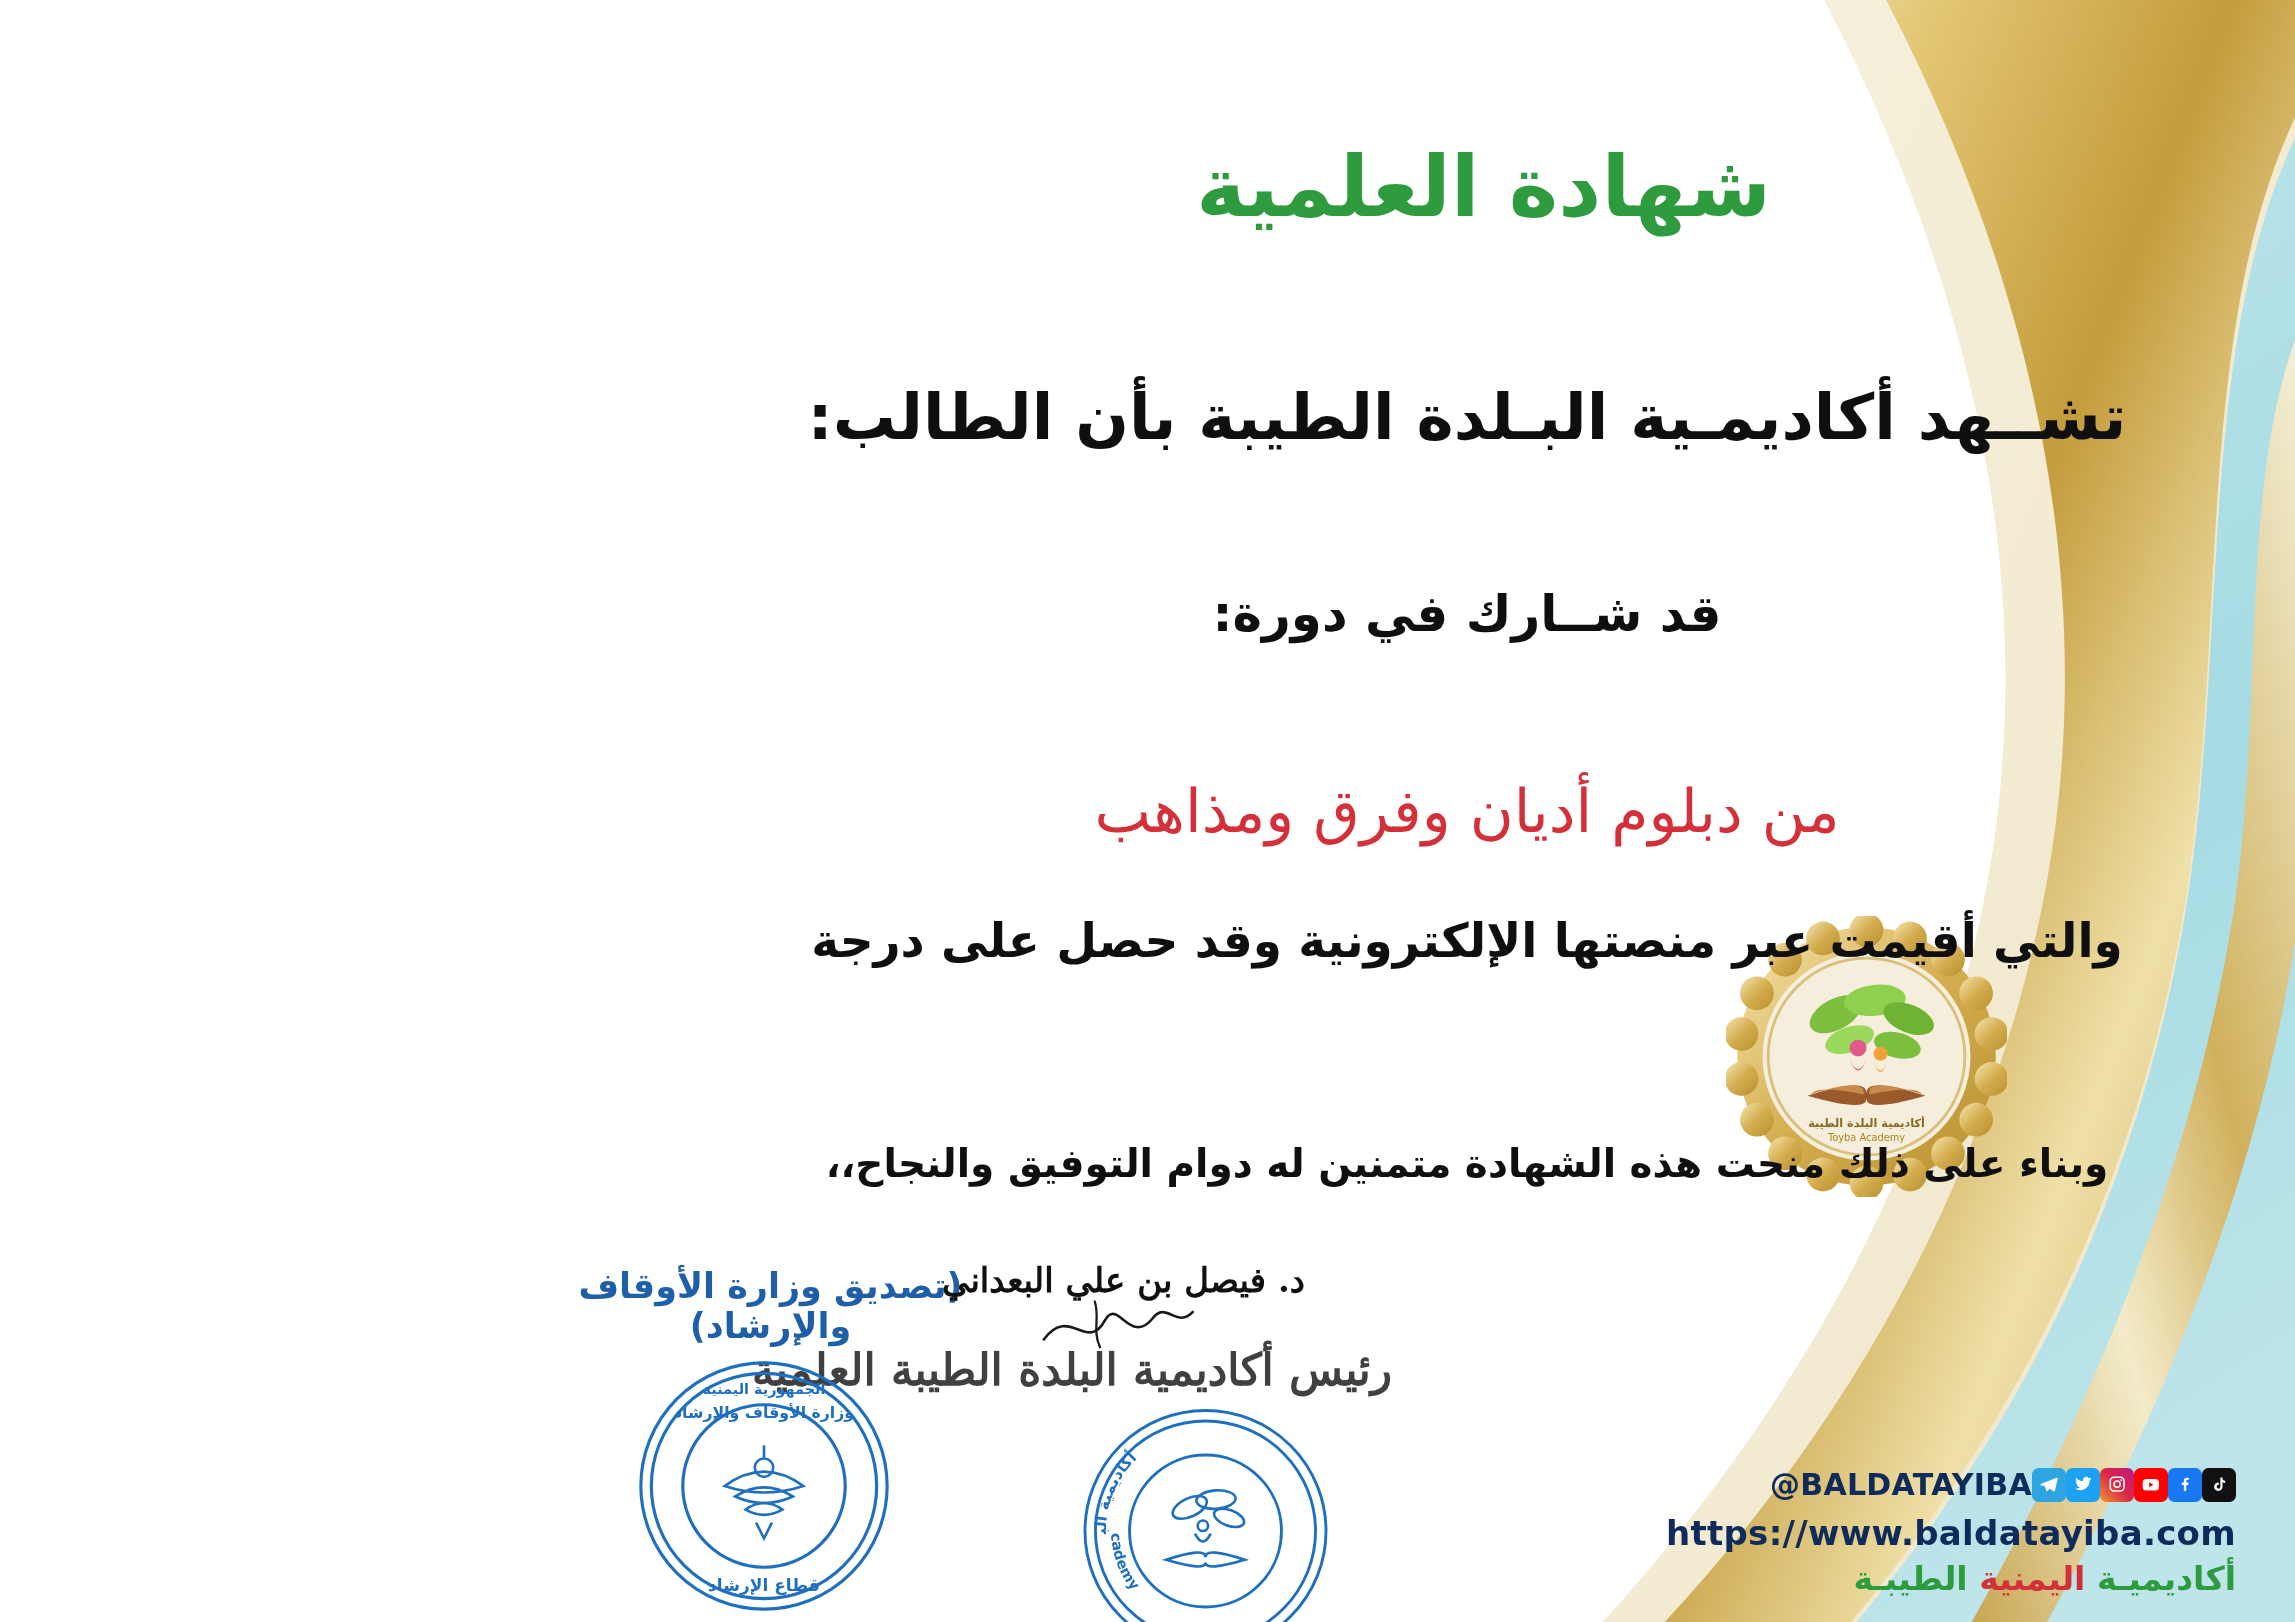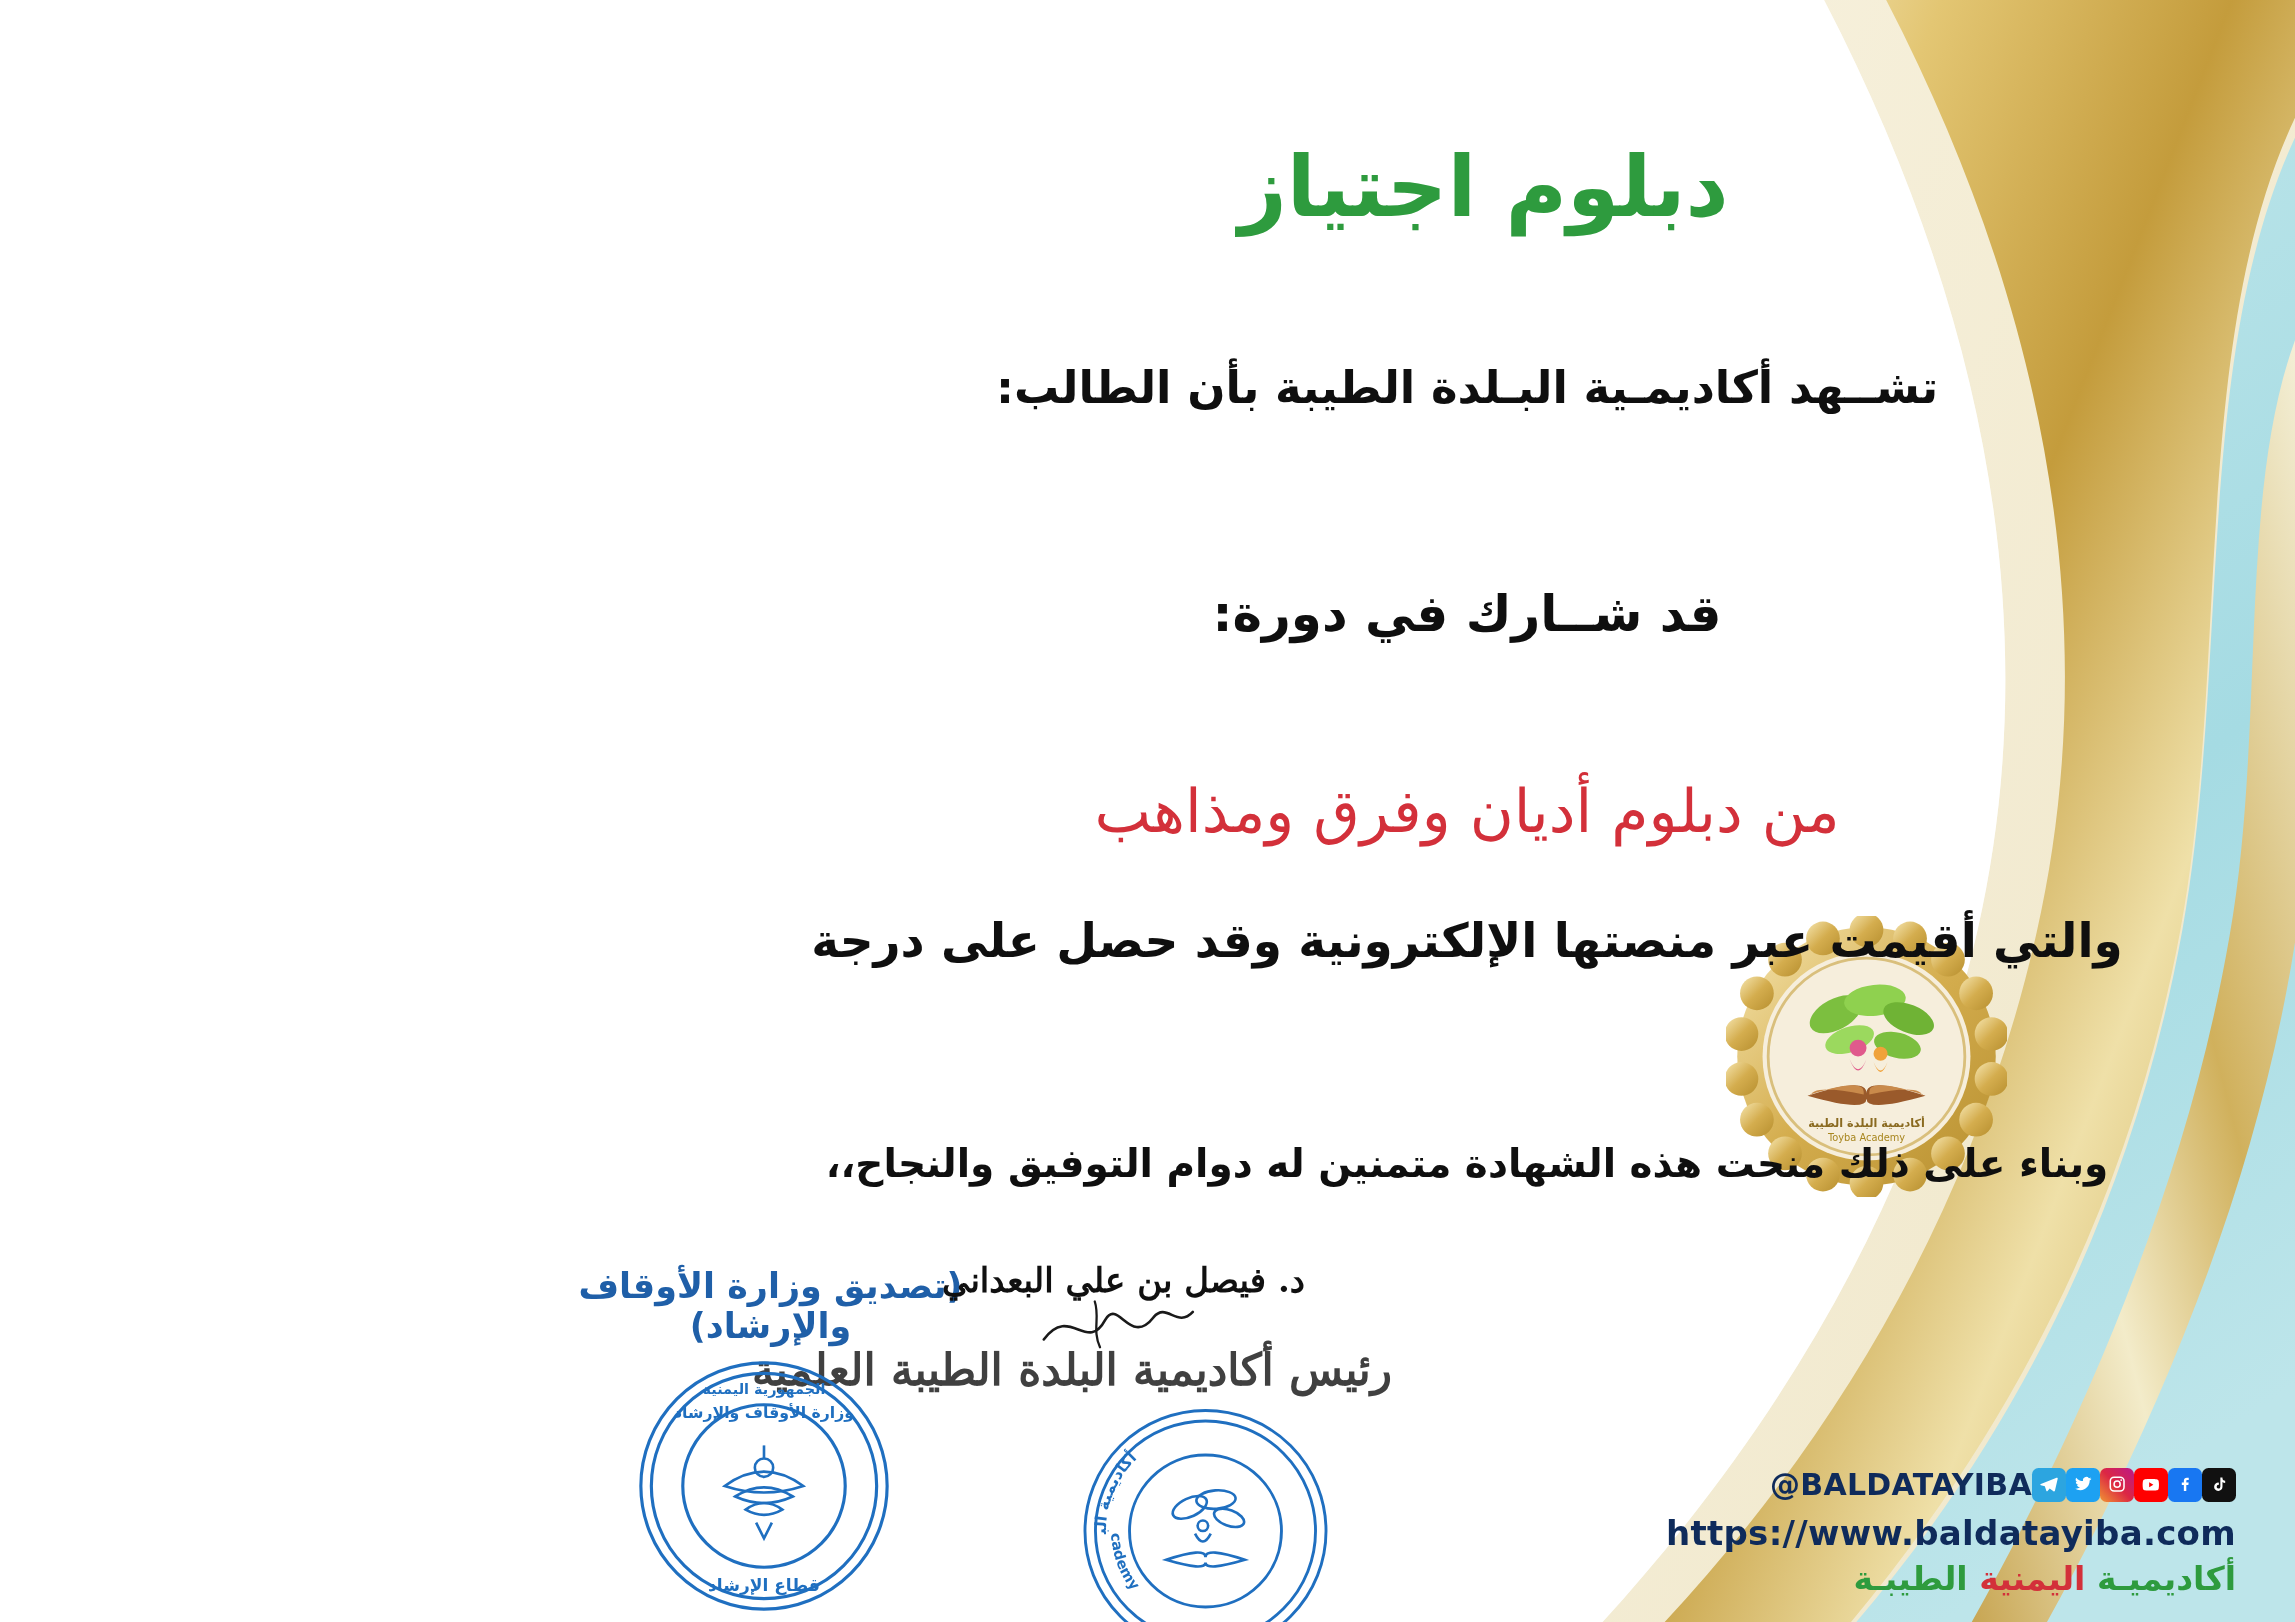--- a/index.html
+++ b/index.html
@@ -65,25 +65,25 @@
   
   .line {
     position: absolute;
     direction: rtl;
     color: #0f0f0f;
     font-weight: 700;
     line-height: 1.3;
   }
 
   .l-witness {
-    top: 359px;
+    top: 377px;
     right: 72px;
     width: 1512px;
     text-align: center;
-    font-size: 45px;
+    font-size: 63px;
     letter-spacing: 0.7px;
   }
 
   .l-participated {
     top: 582px;
     right: 72px;
     width: 1512px;
     text-align: center;
     font-size: 50px;
   }
@@ -333,21 +333,21 @@
           <path d="M-40,27 q38,-12 38,-2 l0,2 q-38,-8 -38,2 z" fill="#c98a4b"></path>
           <path d="M40,27 q-38,-12 -38,-2 l0,2 q38,-8 38,2 z" fill="#c98a4b"></path>
         </g>
         <text x="0" y="50" text-anchor="middle" font-size="8" font-weight="bold" fill="#8a6a20" font-family="'DejaVu Sans',sans-serif">أكاديمية البلدة الطيبة</text>
         <text x="0" y="60" text-anchor="middle" font-size="7" fill="#a8861f" font-family="'DejaVu Sans',sans-serif">Toyba Academy</text>
       </g>
     </svg>
   </div>
 
 
-  <div class="title">دبلوم اجتياز</div>
+  <div class="title">شهادة العلمية</div>
 
   <div class="line l-witness">تشــهد أكاديمـية البـلدة الطيبة بأن الطالب:</div>
   <div class="line l-participated">قد شــارك في دورة:</div>
   <div class="line l-course">من دبلوم أديان وفرق ومذاهب</div>
   <div class="line l-grant">وبناء على ذلك منحت هذه الشهادة متمنين له دوام التوفيق والنجاح،،</div>
   <div class="line l-platform">والتي أقيمت عبر منصتها الإلكترونية وقد حصل على درجة</div>
 
   <div class="ministry-label">(تصديق وزارة الأوقاف والإرشاد)</div>
 
   <div class="signer">

